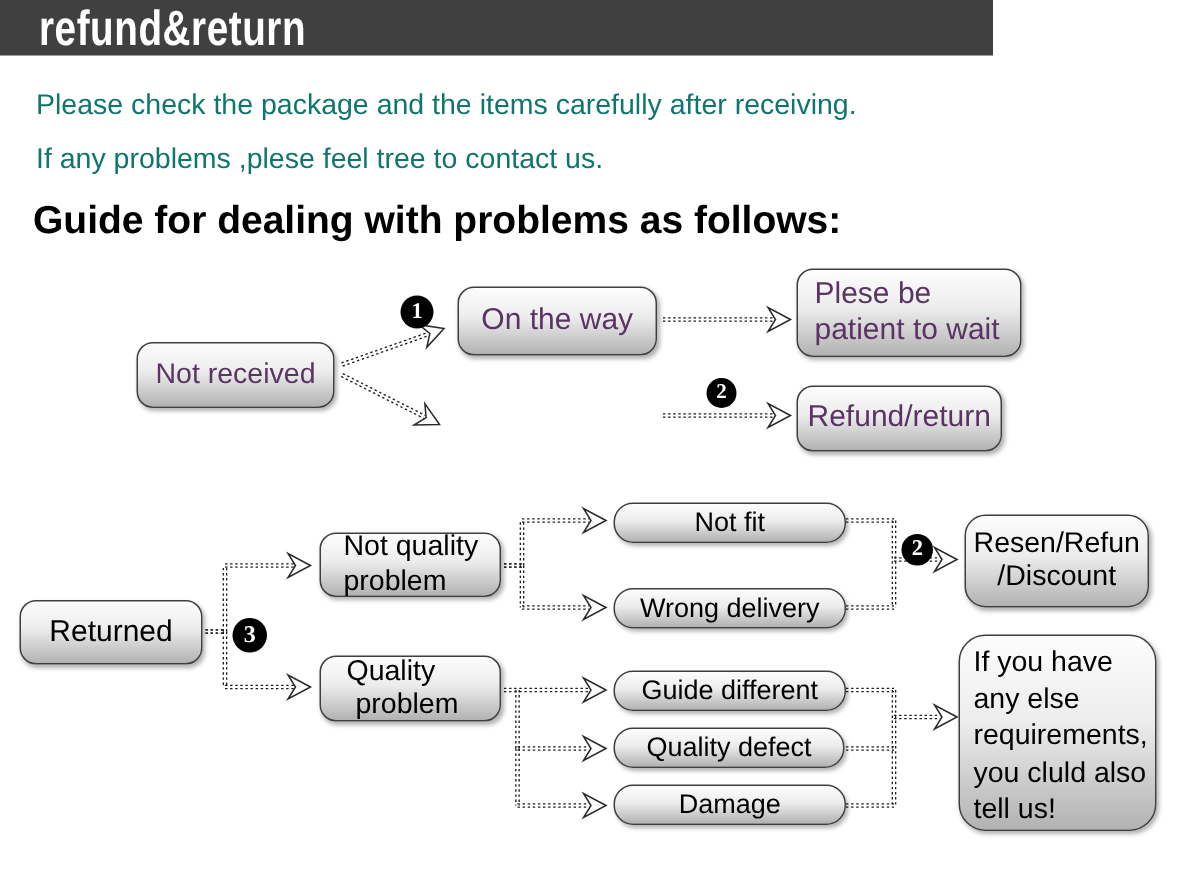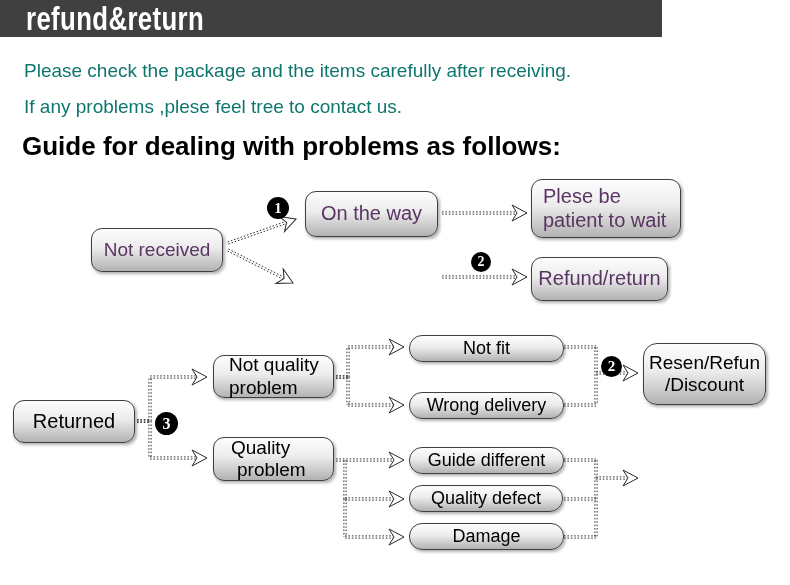--- a/index.html
+++ b/index.html
@@ -171,19 +171,26 @@
 
   <div class="node small" style="left:409px;top:523px;width:155px;height:27px">
     <span>Damage</span>
   </div>
 
   <div class="node" style="left:643px;top:343px;width:123px;height:62px;font-size:19px;border-radius:14px">
     <span>Resen/Refun</span>
     <span>/Discount</span>
   </div>
 
+  <div class="node left" style="left:639px;top:423px;width:132px;height:131px;font-size:19px;border-radius:18px;padding-left:9px;line-height:24.5px;justify-content:flex-start;padding-top:6px">
+    <span>If you have</span>
+    <span>any else</span>
+    <span>requirements,</span>
+    <span>you cluld also</span>
+    <span>tell us!</span>
+  </div>
 
   <div class="badge" style="left:267px;top:197px;width:22px;height:22px;font-size:15px">1</div>
   <div class="badge" style="left:471px;top:252px;width:20px;height:20px;font-size:14px">2</div>
   <div class="badge" style="left:155px;top:412px;width:23px;height:23px;font-size:16px">3</div>
   <div class="badge" style="left:601px;top:356px;width:21px;height:21px;font-size:15px">2</div>
 
 </div>
 
 </body></html>

